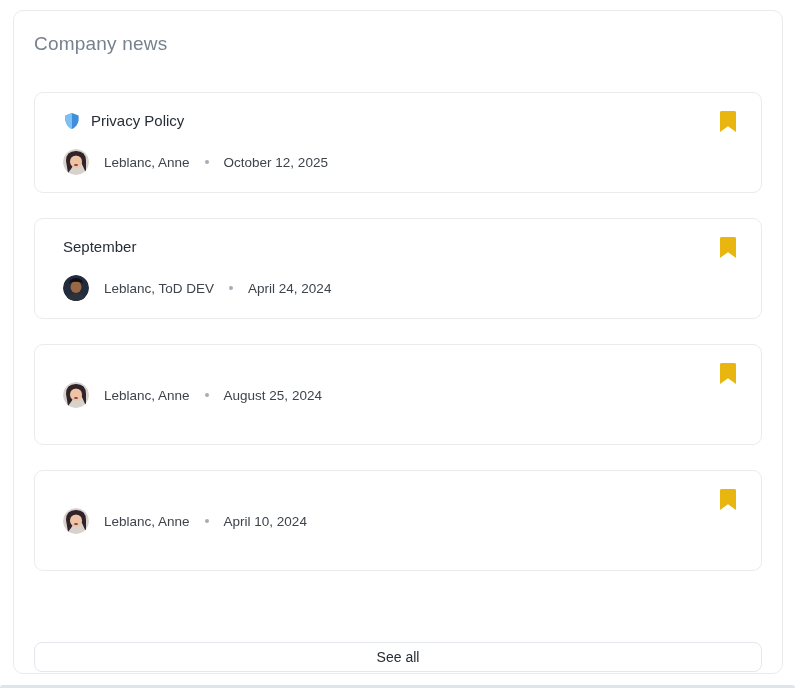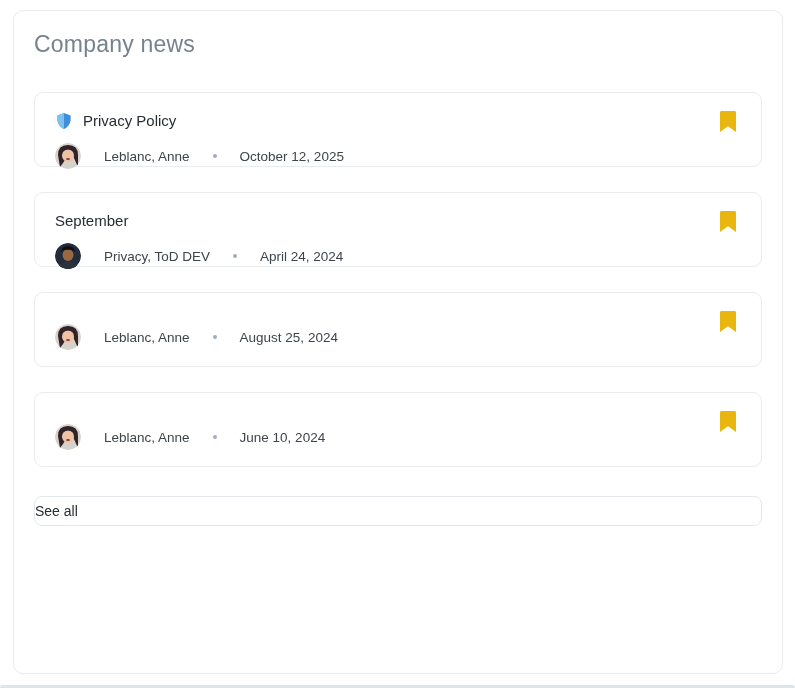--- a/index.html
+++ b/index.html
@@ -13,58 +13,58 @@
   .widget-card {
     position: absolute;
     left: 13px; top: 10px;
     width: 770px; height: 664px;
     background: #ffffff;
     border: 1px solid var(--card-border, #E8ECEF);
     border-radius: 10px;
     padding: 22px 20px 0 20px;
   }
   .widget-header {
-    font-size: 23px;
+    font-size: 19px;
     font-weight: 400;
     color: var(--header-text, #76828E);
     letter-spacing: 0.2px;
     line-height: 22px;
   }
   .news-list {
     margin-top: 37px;
     display: flex;
     flex-direction: column;
     gap: 25px;
   }
   .news-item {
     position: relative;
-    height: 75px;
+    height: 101px;
     border: 1px solid var(--card-border, #E8ECEF);
     border-radius: 9px;
     background: #fff;
-    padding: 18px 20px 0 20px;
+    padding: 18px 20px 0 28px;
     cursor: pointer;
   }
   .news-title-row {
     display: flex;
     align-items: center;
     gap: 10px;
     font-size: 15px;
     color: var(--title-text, #272D35);
     line-height: 19px;
     padding-right: 60px;
     white-space: nowrap;
     overflow: hidden;
   }
   .shield-icon svg { display: block; }
   .news-meta {
     display: flex;
     align-items: center;
-    margin-top: 13px;
-    gap: 23px;
+    margin-top: 19px;
+    gap: 15px;
     font-size: 13.5px;
     color: var(--meta-text, #3D444C);
   }
   .avatar {
     width: 26px; height: 26px;
     border-radius: 50%;
     overflow: hidden;
     flex: 0 0 26px;
   }
   .avatar svg { display: block; }
@@ -79,30 +79,30 @@
     top: 15px; right: 22px;
     width: 22px; height: 26px;
     background: none;
     border: none;
     cursor: pointer;
     padding: 0;
   }
   .bookmark-btn svg { display: block; margin: 0 auto; }
   .see-all-btn {
     display: block;
-    margin-top: 29px;
+    margin-top: 71px;
     width: 100%;
     height: 30px;
     background: #ffffff;
     border: 1px solid #E4E8EC;
     border-radius: 8px;
     font-family: "Liberation Sans", sans-serif;
     font-size: 14px;
     color: var(--title-text, #272D35);
-    text-align: left;
+    text-align: center;
     cursor: pointer;
     line-height: 28px;
   }
   .bottom-strip {
     position: absolute;
     left: 0; bottom: 0;
     width: 795px; height: 3px;
     background: var(--bottom-strip, #DDE4EA);
     border-radius: 3px 3px 0 0;
   }
@@ -154,21 +154,21 @@
     <div class="news-meta">
 
       <span class="avatar">
         <svg width="26" height="26" viewBox="0 0 26 26">
           <circle cx="13" cy="13" r="13" fill="#232C3D"></circle>
           <path d="M4 26 Q4 18 13 18 Q22 18 22 26 Z" fill="#2B323B"></path>
           <ellipse cx="13" cy="12" rx="5.5" ry="6" fill="#996844"></ellipse>
           <path d="M6 10 Q6 3 13 3 Q20 3 20 10 Q20 7.5 17 7 Q13 6.5 9 7 Q6 7.5 6 10 Z" fill="#120F14"></path>
         </svg>
       </span>
-      <span>Privacy, ToD DEV</span>
+      <span>Leblanc, ToD DEV</span>
       <span class="meta-dot"></span>
       <span>April 24, 2024</span>
     </div>
     <button class="bookmark-btn">
       <svg width="16" height="21" viewBox="0 0 16 21">
         <path d="M0 1.5 C0 0.67 0.67 0 1.5 0 H14.5 C15.33 0 16 0.67 16 1.5 V21 L8 15.2 L0 21 Z" fill="#E9B50F"></path>
       </svg>
     </button>
   </div>
 
@@ -202,21 +202,21 @@
           <circle cx="13" cy="13" r="13" fill="#D8D2CC"></circle>
           <path d="M3 12 Q3 2 13 2 Q23 2 23 12 L23 24 Q19 15 17 11 Q12 13 8 20 L5 24 Z" fill="#30242A"></path>
           <ellipse cx="13" cy="12.5" rx="6" ry="6.5" fill="#EEC3A4"></ellipse>
           <ellipse cx="13" cy="16" rx="2" ry="1" fill="#8C3A4A"></ellipse>
           <path d="M6 5 Q13 0 20 5 Q21 8 19 9 Q13 4 7 9 Q5 8 6 5 Z" fill="#30242A"></path>
         </svg>
       </span>
 
       <span>Leblanc, Anne</span>
       <span class="meta-dot"></span>
-      <span>June 10, 2024</span>
+      <span>April 10, 2024</span>
     </div>
     <button class="bookmark-btn">
       <svg width="16" height="21" viewBox="0 0 16 21">
         <path d="M0 1.5 C0 0.67 0.67 0 1.5 0 H14.5 C15.33 0 16 0.67 16 1.5 V21 L8 15.2 L0 21 Z" fill="#E9B50F"></path>
       </svg>
     </button>
   </div>
 </div>
 
   <button class="see-all-btn">See all</button>

